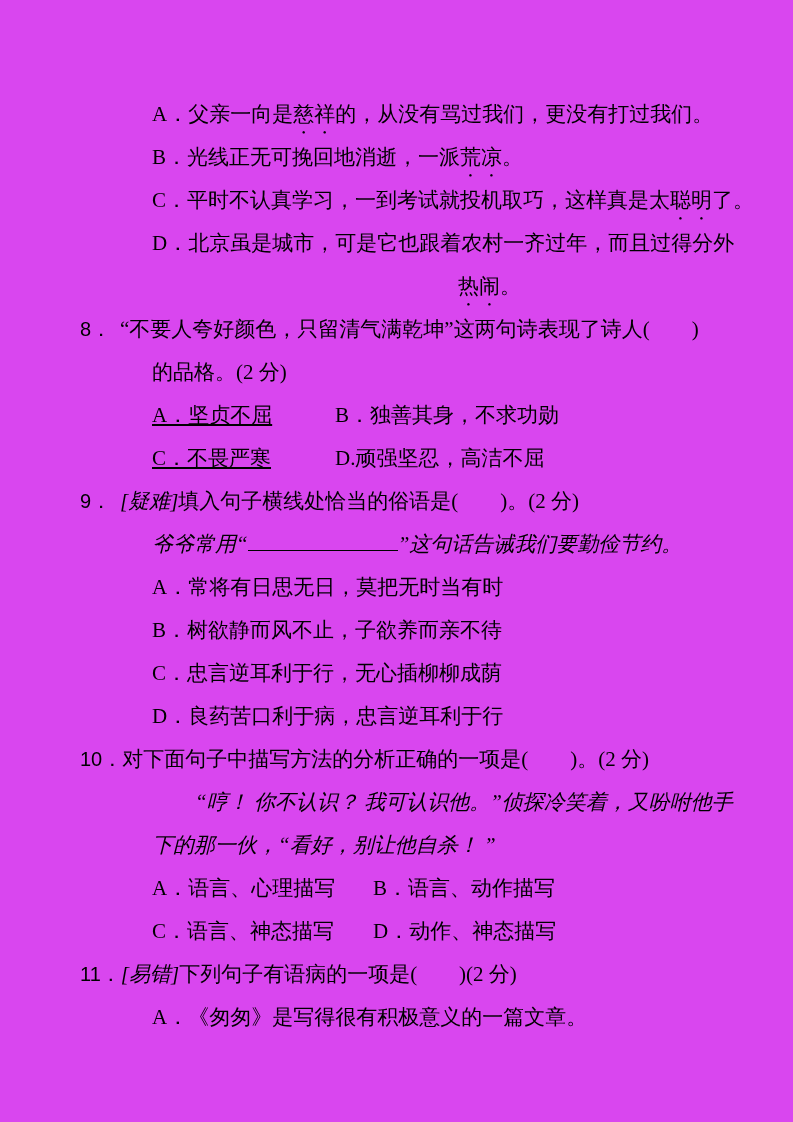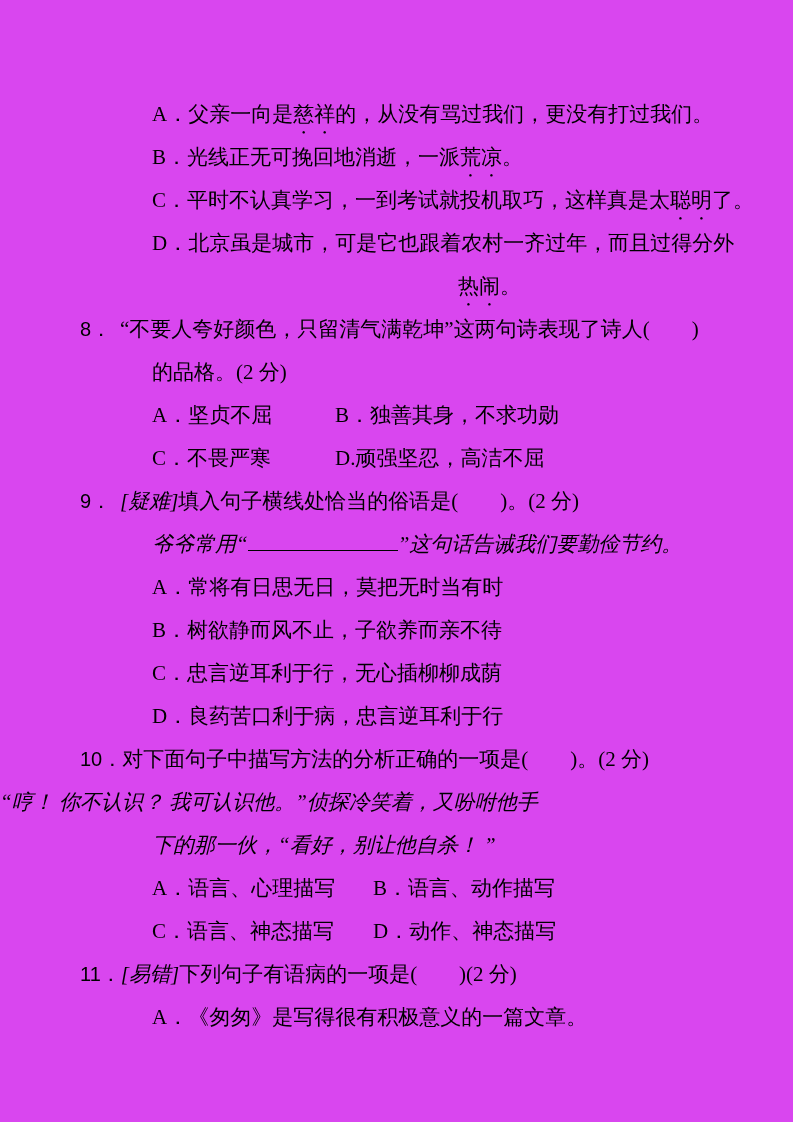--- a/index.html
+++ b/index.html
@@ -16,35 +16,35 @@
     height: 43px;
     line-height: 43px;
     font-size: 21px;
     font-family: "Liberation Serif", "DejaVu Serif", serif;
     white-space: pre;
   }
   .line.question   { padding-left: 80px; }
   .line.body       { padding-left: 152px; }
   .line.cols2-narrow, .line.cols2-wide { padding-left: 152px; }
   .line.hang       { padding-left: 186px; text-align: center; }
-  .line.quote-first{ }
+  .line.quote-first{ padding-left: 195px; }
   .qnum {
     display: inline-block;
     min-width: 40px;
     font-family: "Liberation Sans", "DejaVu Sans", sans-serif;
     font-size: 20px;
   }
   .kai { font-style: italic; }
   .emph {
     -webkit-text-emphasis: filled dot;
     -webkit-text-emphasis-position: under right;
     text-emphasis: filled dot;
     text-emphasis-position: under right;
   }
-  .col1-narrow { display: inline-block; width: 183px; }
+  .col1-narrow { display: inline-block; width: 183px; text-decoration: underline; }
   .col1-wide   { display: inline-block; width: 221px; }
   .blank {
     display: inline-block;
     width: 150px;
     height: 1em;
     border-bottom: 1.5px solid #000;
   }
 </style>
 </head>
 <body>

